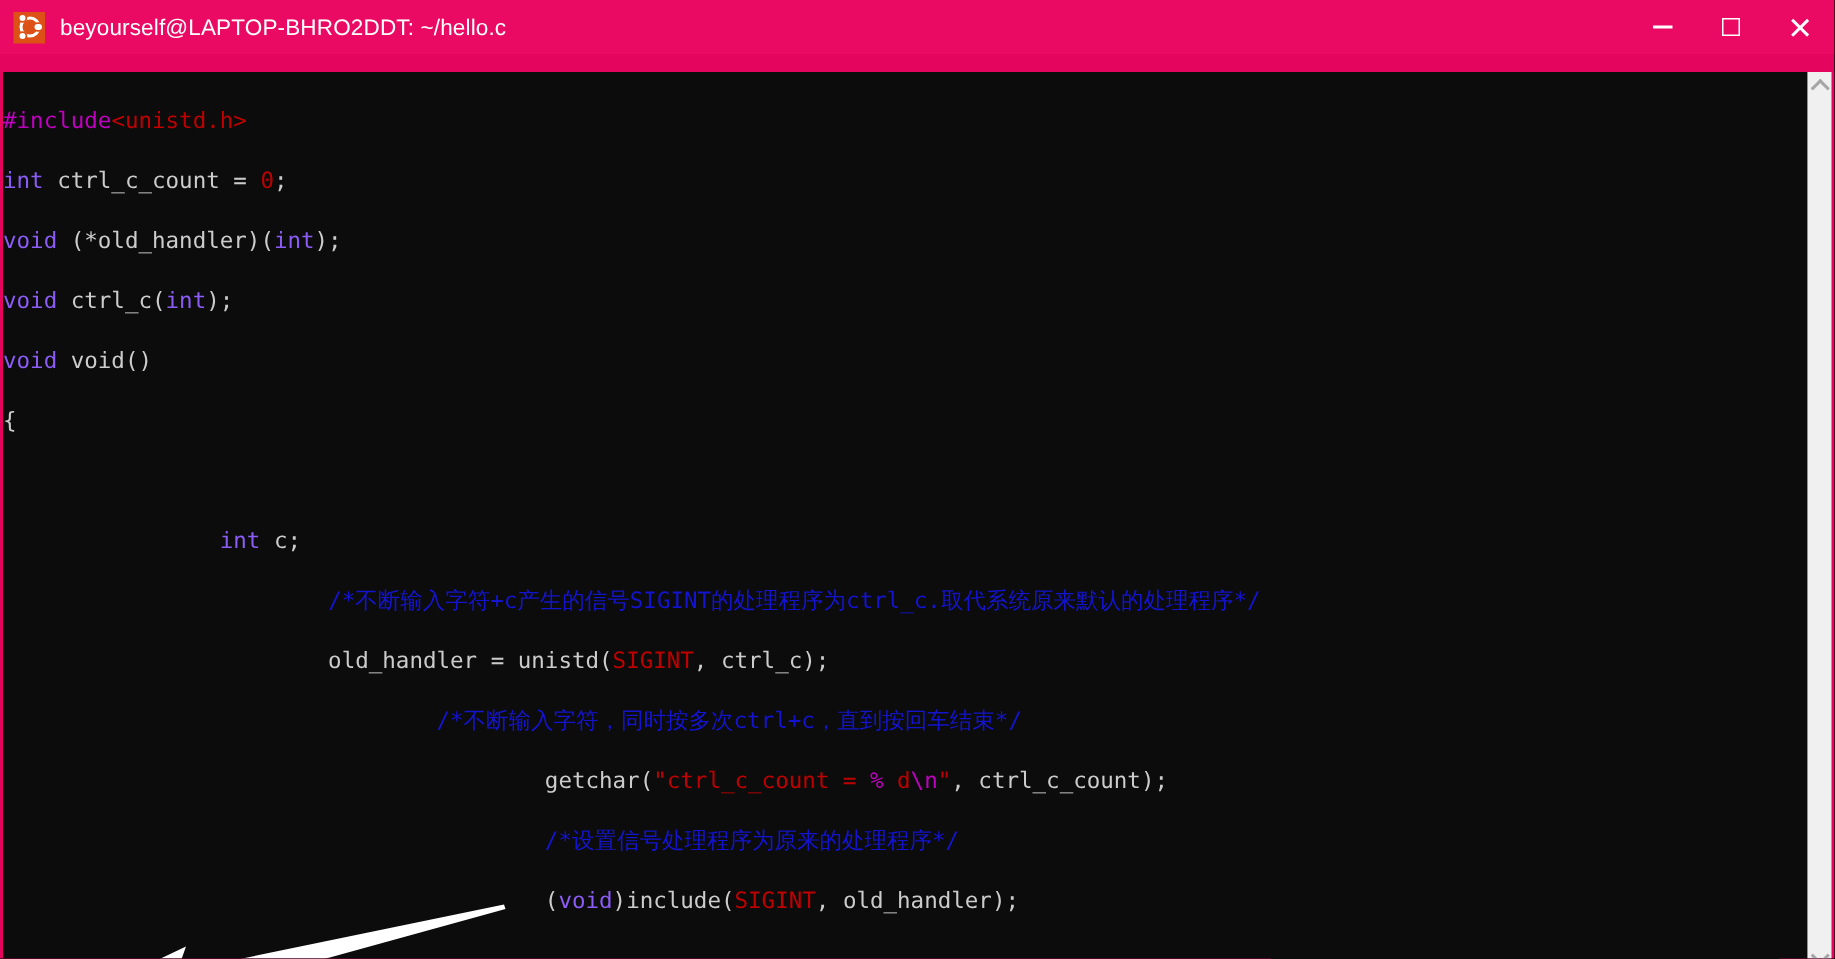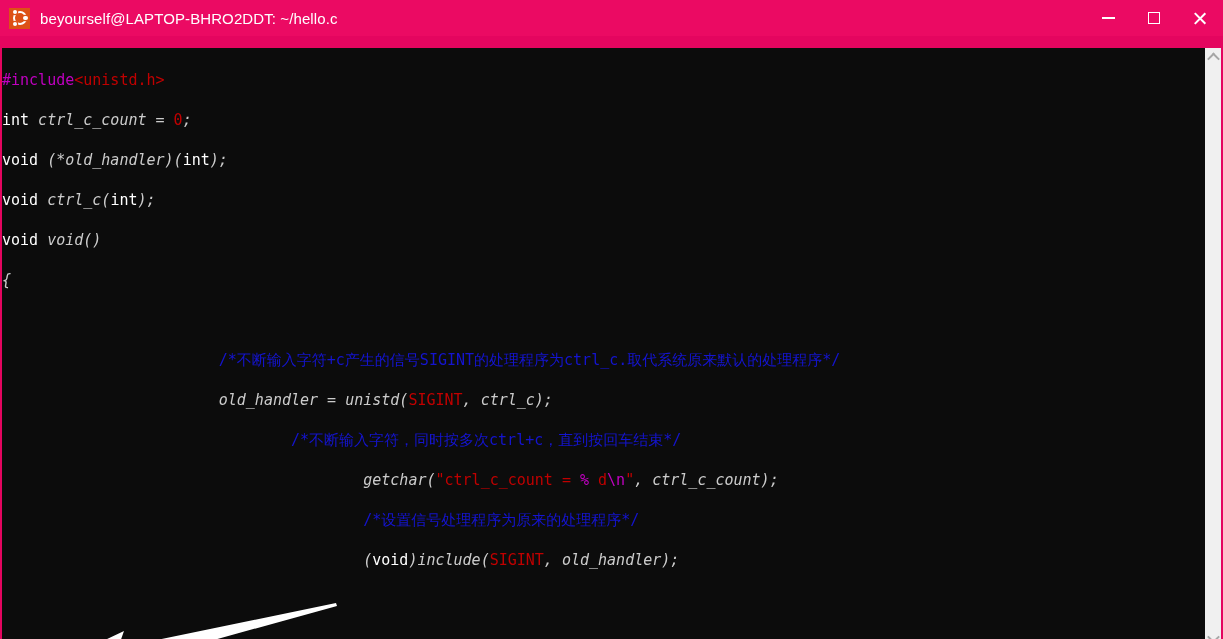--- a/index.html
+++ b/index.html
@@ -135,30 +135,30 @@
     white-space: pre;
     font-family: "DejaVu Sans Mono", "Liberation Mono", monospace;
     font-size: 15px;
     line-height: 20px;
     color: #cccccc;
     letter-spacing: 0px;
   }
   .ln { height: 20px; }
 
   
-  .kw    { color: #ffffff; }   
+  .kw    { color: #8b5cf6; }   
   .pre   { color: #c000c0; }   
   .inc   { color: #c00000; }   
   .num   { color: #c00000; }   
   .cmt   { color: #1414d0; }   
   .cns   { color: #c00000; }   
   .ctl   { color: #c07010; }   
   .str   { color: #c00000; }   
   .esc   { color: #c000c0; }   
-  .plain { color: #cccccc; font-style: italic; }
+  .plain { color: #cccccc; }
 
   
   #scrollbar {
     position: absolute;
     right: 2px; top: 0px;
     width: 16px;
     height: 599px;
     background: #f0f0f0;
   }
   .sb-arrow {
@@ -222,20 +222,21 @@
     <div id="term">
 
       <div id="code">
 <div class="ln"><span class="pre">#include</span><span class="inc">&lt;unistd.h&gt;</span></div>
 <div class="ln"><span class="kw">int</span><span class="plain"> ctrl_c_count = </span><span class="num">0</span><span class="plain">;</span></div>
 <div class="ln"><span class="kw">void</span><span class="plain"> (*old_handler)(</span><span class="kw">int</span><span class="plain">);</span></div>
 <div class="ln"><span class="kw">void</span><span class="plain"> ctrl_c(</span><span class="kw">int</span><span class="plain">);</span></div>
 <div class="ln"><span class="kw">void</span><span class="plain"> void()</span></div>
 <div class="ln"><span class="plain">{</span></div>
 <div class="ln"><span class="plain"> </span></div>
+<div class="ln"><span class="plain">                </span><span class="kw">int</span><span class="plain"> c;</span></div>
 <div class="ln"><span class="plain">                        </span><span class="cmt">/*不断输入字符+c产生的信号SIGINT的处理程序为ctrl_c.取代系统原来默认的处理程序*/</span></div>
 <div class="ln"><span class="plain">                        old_handler = unistd(</span><span class="cns">SIGINT</span><span class="plain">, ctrl_c);</span></div>
 <div class="ln"><span class="plain">                                </span><span class="cmt">/*不断输入字符，同时按多次ctrl+c，直到按回车结束*/</span></div>
 <div class="ln"><span class="plain">                                        getchar(</span><span class="str">"ctrl_c_count = </span><span class="esc">%</span><span class="str"> d</span><span class="esc">\n</span><span class="str">"</span><span class="plain">, ctrl_c_count);</span></div>
 <div class="ln"><span class="plain">                                        </span><span class="cmt">/*设置信号处理程序为原来的处理程序*/</span></div>
 <div class="ln"><span class="plain">                                        (</span><span class="kw">void</span><span class="plain">)include(</span><span class="cns">SIGINT</span><span class="plain">, old_handler);</span></div>
 
 
 
 

